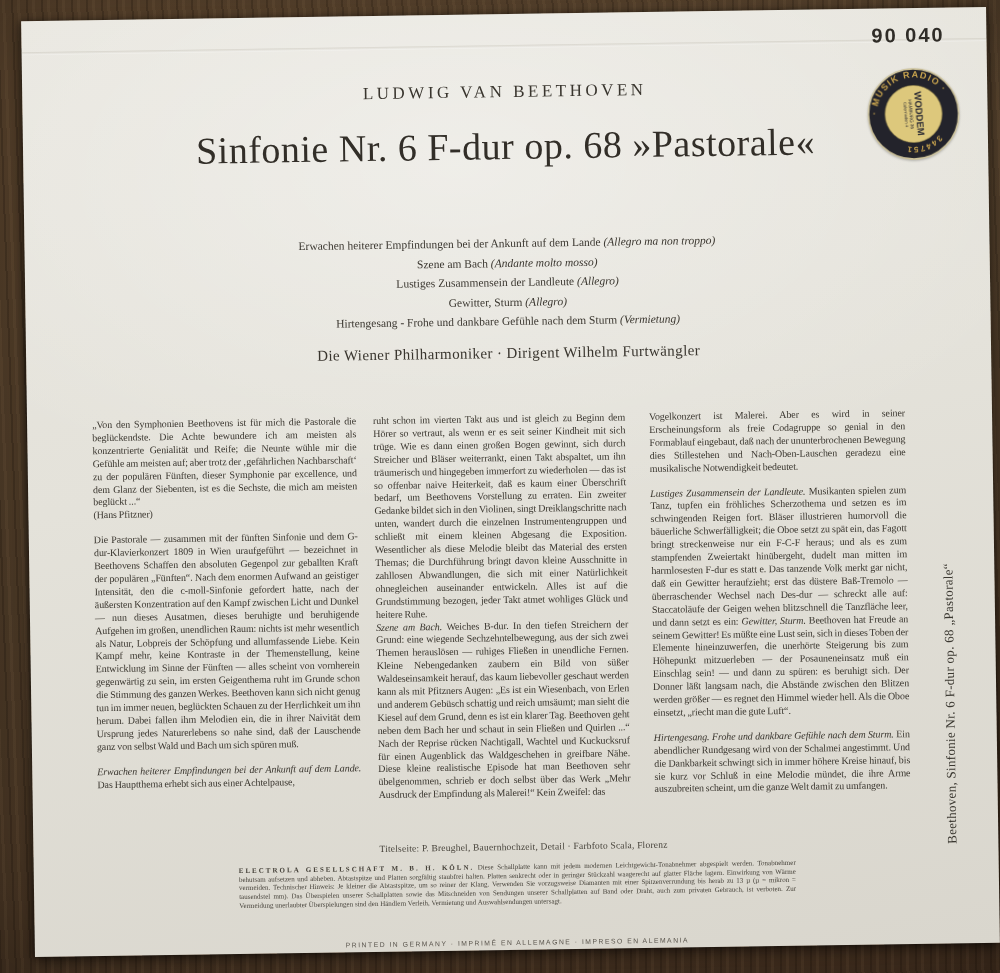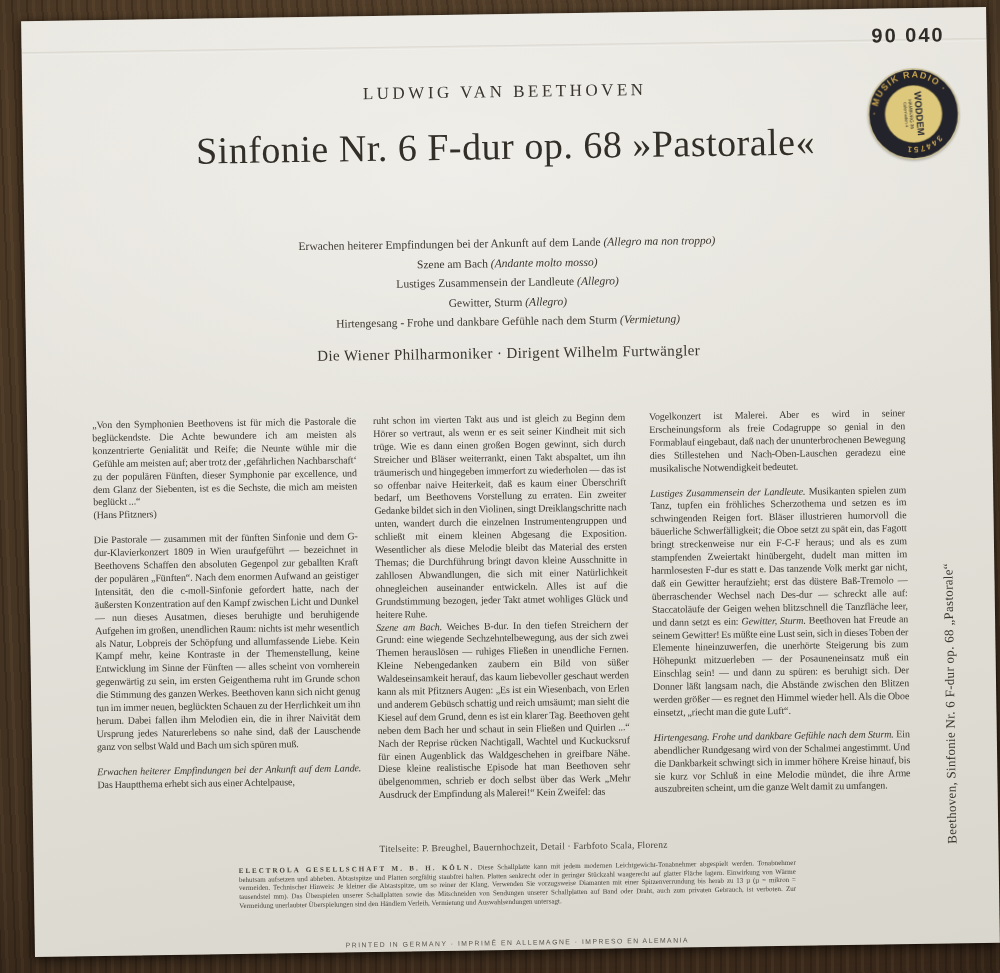--- a/index.html
+++ b/index.html
@@ -100,21 +100,21 @@
         <div><span>Szene am Bach </span><i>(Andante molto mosso)</i></div>
         <div><span>Lustiges Zusammensein der Landleute </span><i>(Allegro)</i></div>
         <div><span>Gewitter, Sturm </span><i>(Allegro)</i></div>
         <div><span>Hirtengesang - Frohe und dankbare Gefühle nach dem Sturm </span><i>(Vermietung)</i></div>
       </div>
 
     <div class="performers">Die Wiener Philharmoniker · Dirigent Wilhelm Furtwängler</div>
 
     <div id="col1" class="notes-col" lang="de">
         <p class="para"><span>„Von den Symphonien Beethovens ist für mich die Pastorale die beglückendste. Die Achte bewundere ich am meisten als konzentrierte Genialität und Reife; die Neunte wühle mir die Gefühle am meisten auf; aber trotz der ‚gefährlichen Nachbarschaft‘ zu der populären Fünften, dieser Symphonie par excellence, und dem Glanz der Siebenten, ist es die Sechste, die mich am meisten beglückt ...“</span></p>
-        <p class="para"><span>(Hans Pfitzners)</span></p>
+        <p class="para"><span>(Hans Pfitzner)</span></p>
         <p class="para gap"><span>Die Pastorale — zusammen mit der fünften Sinfonie und dem G-dur-Klavierkonzert 1809 in Wien uraufgeführt — bezeichnet in Beethovens Schaffen den absoluten Gegenpol zur geballten Kraft der populären „Fünften“. Nach dem enormen Aufwand an geistiger Intensität, den die c-moll-Sinfonie gefordert hatte, nach der äußersten Konzentration auf den Kampf zwischen Licht und Dunkel — nun dieses Ausatmen, dieses beruhigte und beruhigende Aufgehen im großen, unendlichen Raum: nichts ist mehr wesentlich als Natur, Lobpreis der Schöpfung und allumfassende Liebe. Kein Kampf mehr, keine Kontraste in der Themenstellung, keine Entwicklung im Sinne der Fünften — alles scheint von vornherein gegenwärtig zu sein, im ersten Geigenthema ruht im Grunde schon die Stimmung des ganzen Werkes. Beethoven kann sich nicht genug tun im immer neuen, beglückten Schauen zu der Herrlichkeit um ihn herum. Dabei fallen ihm Melodien ein, die in ihrer Naivität dem Ursprung jedes Naturerlebens so nahe sind, daß der Lauschende ganz von selbst Wald und Bach um sich spüren muß.</span></p>
         <p class="para gap"><i>Erwachen heiterer Empfindungen bei der Ankunft auf dem Lande.</i><span> Das Hauptthema erhebt sich aus einer Achtelpause,</span></p>
       </div>
     <div id="col2" class="notes-col" lang="de">
         <p class="para"><span>ruht schon im vierten Takt aus und ist gleich zu Beginn dem Hörer so vertraut, als wenn er es seit seiner Kindheit mit sich trüge. Wie es dann einen großen Bogen gewinnt, sich durch Streicher und Bläser weiterrankt, einen Takt abspaltet, um ihn träumerisch und hingegeben immerfort zu wiederholen — das ist so offenbar naive Heiterkeit, daß es kaum einer Überschrift bedarf, um Beethovens Vorstellung zu erraten. Ein zweiter Gedanke bildet sich in den Violinen, singt Dreiklangschritte nach unten, wandert durch die einzelnen Instrumentengruppen und schließt mit einem kleinen Abgesang die Exposition. Wesentlicher als diese Melodie bleibt das Material des ersten Themas; die Durchführung bringt davon kleine Ausschnitte in zahllosen Abwandlungen, die sich mit einer Natürlichkeit ohnegleichen auseinander entwickeln. Alles ist auf die Grundstimmung bezogen, jeder Takt atmet wohliges Glück und heitere Ruhe.</span></p>
         <p class="para"><i>Szene am Bach.</i><span> Weiches B-dur. In den tiefen Streichern der Grund: eine wiegende Sechzehntelbewegung, aus der sich zwei Themen herauslösen — ruhiges Fließen in unendliche Fernen. Kleine Nebengedanken zaubern ein Bild von süßer Waldeseinsamkeit herauf, das kaum liebevoller geschaut werden kann als mit Pfitzners Augen: „Es ist ein Wiesenbach, von Erlen und anderem Gebüsch schattig und reich umsäumt; man sieht die Kiesel auf dem Grund, denn es ist ein klarer Tag. Beethoven geht neben dem Bach her und schaut in sein Fließen und Quirlen ...“ Nach der Reprise rücken Nachtigall, Wachtel und Kuckucksruf für einen Augenblick das Waldgeschehen in greifbare Nähe. Diese kleine realistische Episode hat man Beethoven sehr übelgenommen, schrieb er doch selbst über das Werk „Mehr Ausdruck der Empfindung als Malerei!“ Kein Zweifel: das</span></p>
       </div>
     <div id="col3" class="notes-col" lang="de">
         <p class="para"><span>Vogelkonzert ist Malerei. Aber es wird in seiner Erscheinungsform als freie Codagruppe so genial in den Formablauf eingebaut, daß nach der ununterbrochenen Bewegung dies Stillestehen und Nach-Oben-Lauschen geradezu eine musikalische Notwendigkeit bedeutet.</span></p>
         <p class="para gap"><i>Lustiges Zusammensein der Landleute.</i><span> Musikanten spielen zum Tanz, tupfen ein fröhliches Scherzothema und setzen es im schwingenden Reigen fort. Bläser illustrieren humorvoll die bäuerliche Schwerfälligkeit; die Oboe setzt zu spät ein, das Fagott bringt streckenweise nur ein F-C-F heraus; und als es zum stampfenden Zweiertakt hinübergeht, dudelt man mitten im harmlosesten F-dur es statt e. Das tanzende Volk merkt gar nicht, daß ein Gewitter heraufzieht; erst das düstere Baß-Tremolo — überraschender Wechsel nach Des-dur — schreckt alle auf: Staccatoläufe der Geigen wehen blitzschnell die Tanzfläche leer, und dann setzt es ein: </span><i>Gewitter, Sturm.</i><span> Beethoven hat Freude an seinem Gewitter! Es müßte eine Lust sein, sich in dieses Toben der Elemente hineinzuwerfen, die unerhörte Steigerung bis zum Höhepunkt mitzuerleben — der Posauneneinsatz muß ein Einschlag sein! — und dann zu spüren: es beruhigt sich. Der Donner läßt langsam nach, die Abstände zwischen den Blitzen werden größer — es regnet den Himmel wieder hell. Als die Oboe einsetzt, „riecht man die gute Luft“.</span></p>

